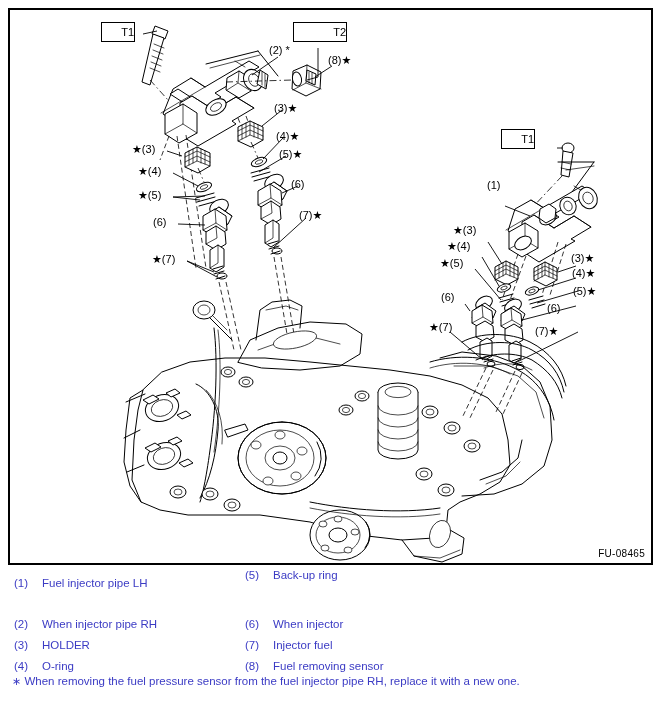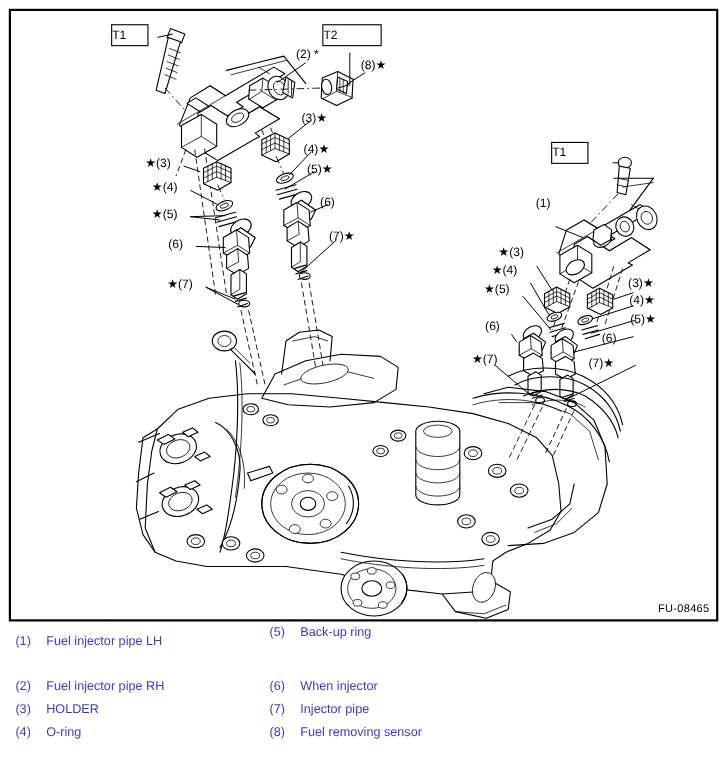--- a/index.html
+++ b/index.html
@@ -34,21 +34,21 @@
     letter-spacing:0px;
   }
 
   
   .tbox{
     position:absolute;
     border:1.6px solid #000;
     background:#fff;
     font-size:11px;
     color:#000;
-    text-align:left;
+    text-align:right;
     box-sizing:border-box;
     line-height:1;
     font-family:"Liberation Sans","DejaVu Sans",sans-serif;
   }
 
   
   #figure-code{
     position:absolute;
     right:6px;bottom:4px;
     font-size:10px;
@@ -514,35 +514,39 @@
 
   <div id="figure-code">FU-08465</div>
 </div>
 
 <div id="legend">
 
   <div class="legend-item" style="left:14px;top:9px;">
     <span class="legend-num">(1)</span><span>Fuel injector pipe LH</span>
   </div>
   <div class="legend-item" style="left:14px;top:50px;">
-    <span class="legend-num">(2)</span><span>Fuel injector pipe RH</span>
+    <span class="legend-num">(2)</span><span>When injector pipe RH</span>
   </div>
   <div class="legend-item" style="left:14px;top:71px;">
     <span class="legend-num">(3)</span><span>HOLDER</span>
   </div>
   <div class="legend-item" style="left:14px;top:92px;">
     <span class="legend-num">(4)</span><span>O-ring</span>
   </div>
 
   <div class="legend-item" style="left:245px;top:1px;">
     <span class="legend-num">(5)</span><span>Back-up ring</span>
   </div>
   <div class="legend-item" style="left:245px;top:50px;">
     <span class="legend-num">(6)</span><span>When injector</span>
   </div>
   <div class="legend-item" style="left:245px;top:71px;">
-    <span class="legend-num">(7)</span><span>Injector pipe</span>
+    <span class="legend-num">(7)</span><span>Injector fuel</span>
   </div>
   <div class="legend-item" style="left:245px;top:92px;">
     <span class="legend-num">(8)</span><span>Fuel removing sensor</span>
   </div>
 
+  <div id="footnote">
+    <span class="fn-mark">∗</span>
+    <span>When removing the fuel pressure sensor from the fuel injector pipe RH, replace it with a new one.</span>
+  </div>
 </div>
 
 </body></html>

